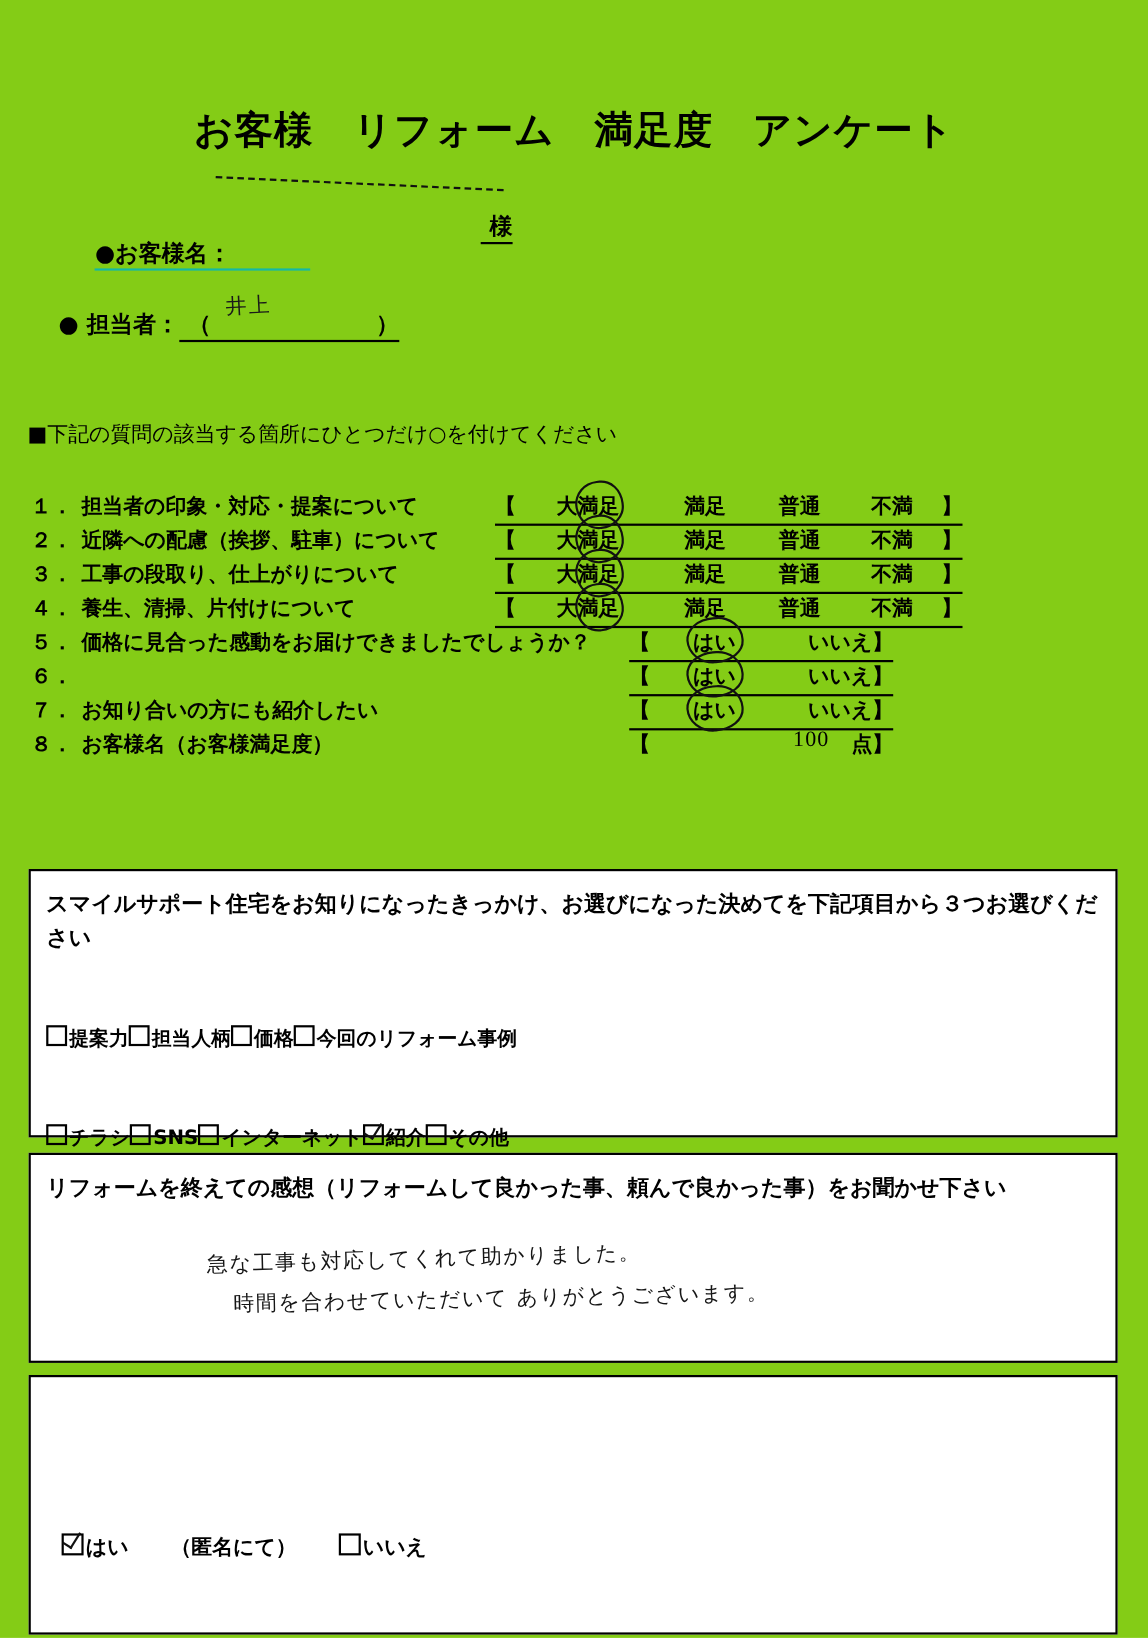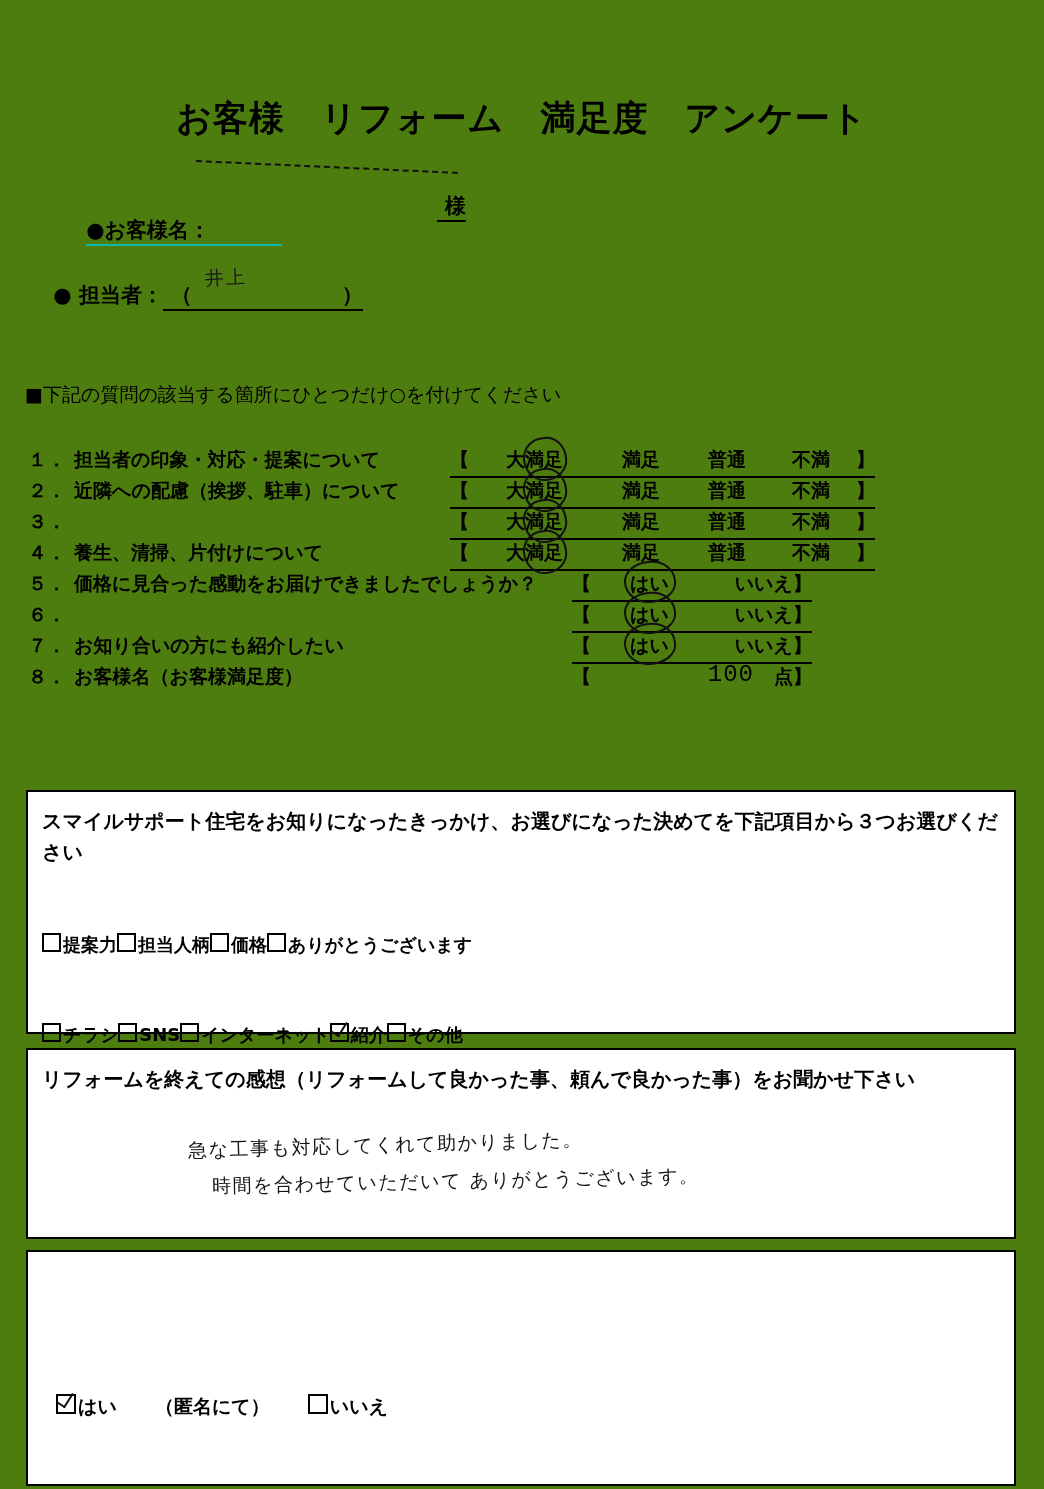--- a/index.html
+++ b/index.html
@@ -8,21 +8,21 @@
     background: #ffffff;
   }
   body {
     font-family: "DejaVu Sans", "Liberation Sans", sans-serif;
     color: #000000;
   }
   #page {
     position: relative;
     width: 1044px;
     height: 1489px;
-    background: #4d7c0f;
+    background: #84cc16;
     overflow: hidden;
   }
   
   #title {
     position: absolute;
     left: 0;
     top: 95px;
     width: 1044px;
     text-align: center;
     font-size: 35px;
@@ -174,23 +174,23 @@
     top: 0;
     width: 240px;
     height: 29px;
   }
   .ans-c .br-l { position: absolute; left: 0; top: 0; }
   .ans-c .suffix { position: absolute; right: 0; top: 0; }
   .ans-c .score {
     position: absolute;
     right: 58px;
     top: -3px;
-    font-size: 24px;
+    font-size: 20px;
     font-weight: 400;
-    font-family: Liberation Mono, monospace;
+    font-family: Liberation Serif, serif;
     letter-spacing: 1px;
   }
   
   .hand-circle {
     position: absolute;
     border: 2px solid #111;
     border-radius: 50% 46% 52% 48% / 48% 52% 46% 54%;
     pointer-events: none;
   }
   .hand-circle.c-a {
@@ -343,20 +343,21 @@
         <span class="opt o1">満足</span>
         <span class="opt o2">普通</span>
         <span class="opt o3">不満</span>
         <span class="br-r">】</span>
         <span class="hand-circle c-a"></span>
       </span>
     </div>
 
     <div class="q-row">
       <span class="q-num">３．</span>
+      <span class="q-text">工事の段取り、仕上がりについて</span>
       <span class="ans-a">
         <span class="br-l">【</span>
         <span class="opt o0">大満足</span>
         <span class="opt o1">満足</span>
         <span class="opt o2">普通</span>
         <span class="opt o3">不満</span>
         <span class="br-r">】</span>
         <span class="hand-circle c-a"></span>
       </span>
     </div>
@@ -415,21 +416,21 @@
         <span class="score">100</span>
         <span class="suffix">点】</span>
       </span>
     </div>
 
   </div>
 
   <div class="box" id="box-source">
     <div class="box-heading">スマイルサポート住宅をお知りになったきっかけ、お選びになった決めてを下記項目から３つお選びください</div>
     <div id="checkbox-lines">
-      <div><span class="cb"></span><span>提案力</span><span class="cb"></span><span>担当人柄</span><span class="cb"></span><span>価格</span><span class="cb"></span><span>ありがとうございます</span></div>
+      <div><span class="cb"></span><span>提案力</span><span class="cb"></span><span>担当人柄</span><span class="cb"></span><span>価格</span><span class="cb"></span><span>今回のリフォーム事例</span></div>
       <div><span class="cb"></span><span>チラシ</span><span class="cb"></span><span>SNS</span><span class="cb"></span><span>インターネット</span><span class="cb checked"></span><span>紹介</span><span class="cb"></span><span>その他</span></div>
       <div><span class="cb"></span><span>インターネットの場合検索キーワード</span> <span class="kw-field"><span>（</span><span style="display:inline-block;width:210px;"></span><span>）</span></span></div>
     </div>
   </div>
 
   <div class="box" id="box-impression">
     <div class="box-heading">リフォームを終えての感想（リフォームして良かった事、頼んで良かった事）をお聞かせ下さい</div>
     <div id="impression-hand">
       <span class="hl1">急な工事も対応してくれて助かりました。</span>
       <span class="hl2">時間を合わせていただいて ありがとうございます。</span>

